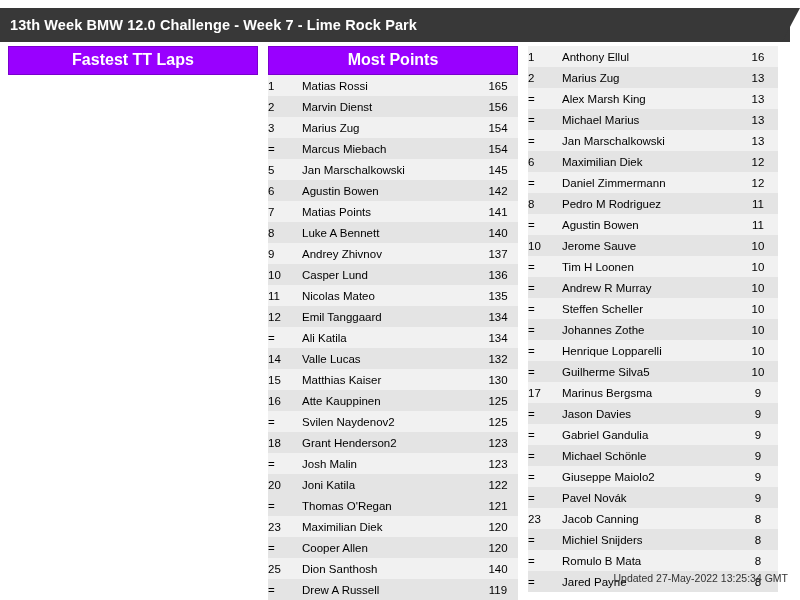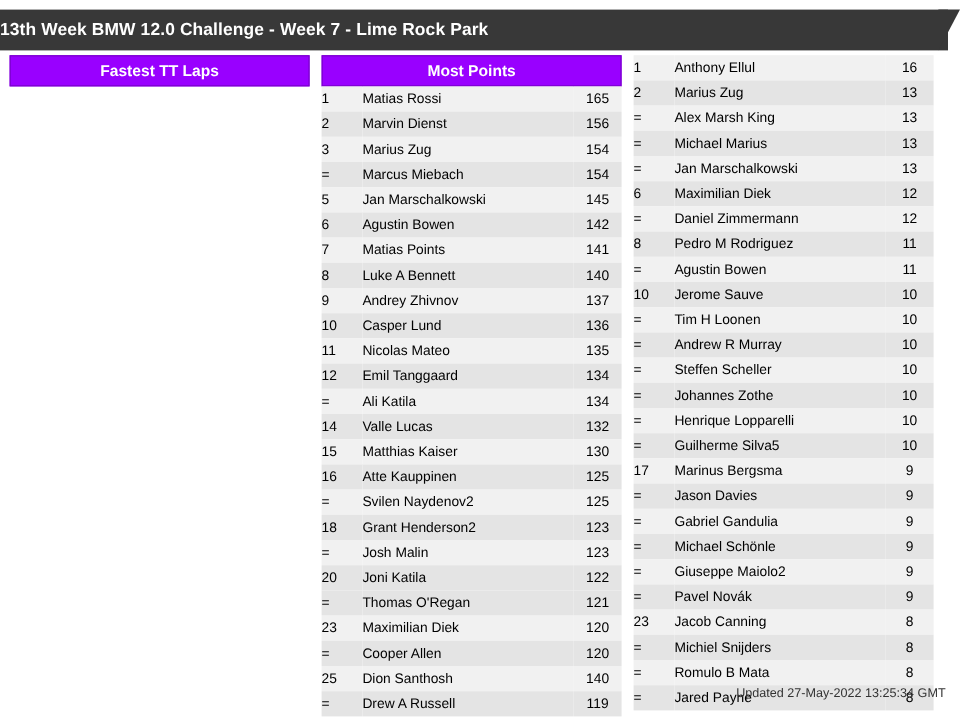--- a/index.html
+++ b/index.html
@@ -27,20 +27,21 @@
     top: 8px;
     left: 0px;
     width: 790px;
     height: 34px;
     background: #383838;
     color: #ffffff;
     display: flex;
     align-items: center;
   }
   .banner-title {
+    padding-left: 10px;
     font-size: 14.5px;
     font-weight: bold;
     letter-spacing: 0.1px;
     white-space: nowrap;
   }
   .banner-fold {
     position: absolute;
     top: 8px;
     right: 0px;
     width: 0;
@@ -61,21 +62,21 @@
     box-sizing: border-box;
   }
   .col-tt { width: 250px; }
   .col-points { width: 250px; }
   .col-races { width: 250px; }
 
   .col-head {
     background: #9900ff;
     color: #ffffff;
     text-align: center;
-    font-size: 13px;
+    font-size: 16px;
     font-weight: bold;
     padding: 4px 0 5px 0;
     border: 1px solid #7a00cc;
     box-sizing: border-box;
   }
   table.board {
     width: 100%;
     border-collapse: collapse;
     margin-top: 0px;
   }

